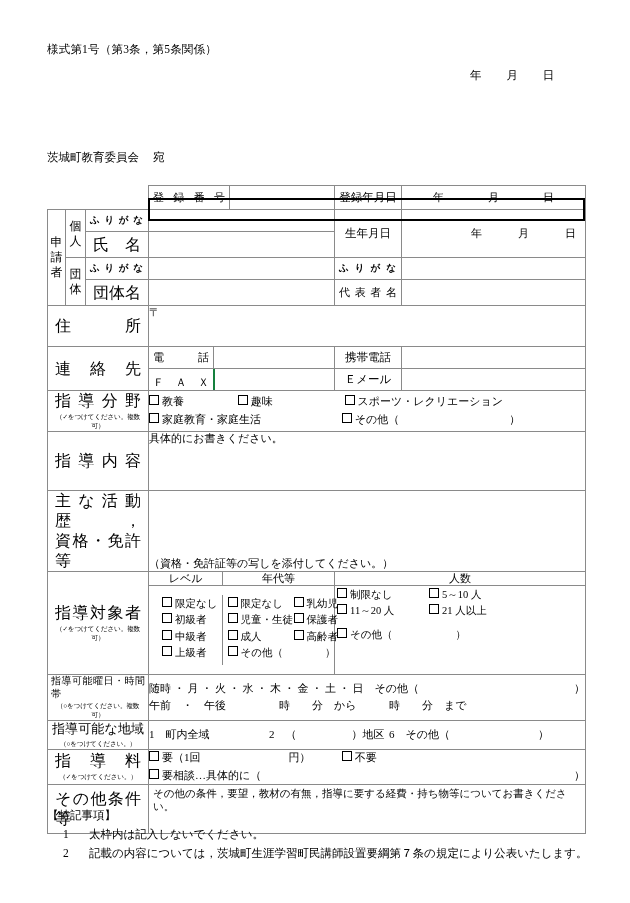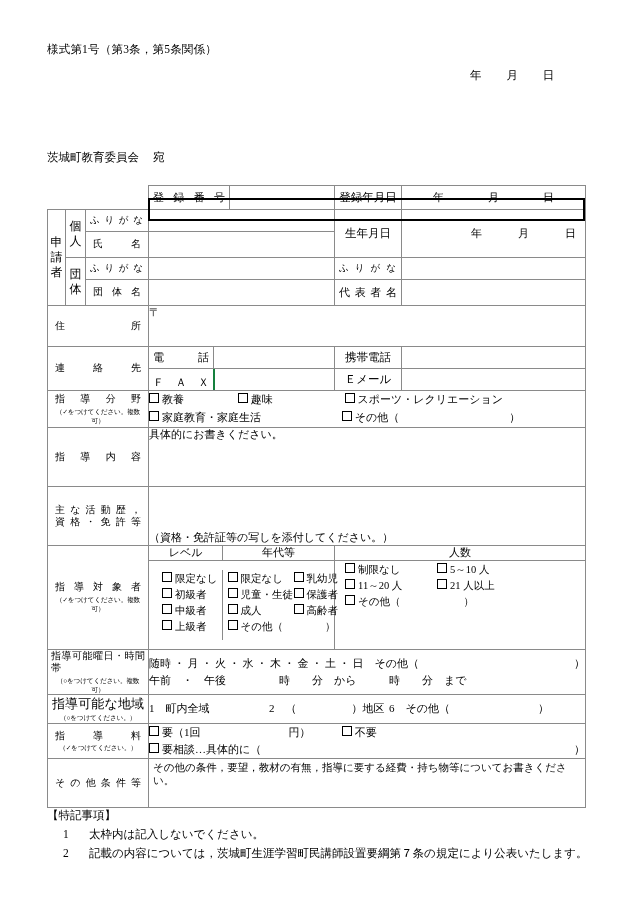--- a/index.html
+++ b/index.html
@@ -85,21 +85,21 @@
     text-align: center;
     font-size: 11.5px;
     padding: 2px 3px;
   }
   
   .spread {
     display: block;
     text-align: justify;
     text-align-last: justify;
     padding: 0 7px;
-    font-size: 10px;
+    font-size: 16px;
   }
   .spread-narrow {
     display: block;
     text-align: justify;
     text-align-last: justify;
     padding: 0 4px;
     font-size: 11px;
   }
   .note {
     display: block;
@@ -148,20 +148,21 @@
   }
 
   .row-inner {
     display: flex;
     align-items: center;
   }
 
   .small-cap {
     font-size: 9.5px;
     letter-spacing: 1px;
+    font-weight: bold;
   }
 
   
   .notes {
     position: absolute;
     left: 47px; top: 806px;
     font-size: 11.5px;
     line-height: 1.65;
     white-space: nowrap;
   }
@@ -378,26 +379,26 @@
               <span class="cb"><b></b><span>保護者</span></span>
             </div>
             <div style="display:flex;margin-bottom:3px">
               <span class="cb" style="width:66px"><b></b><span>成人</span></span>
               <span class="cb"><b></b><span>高齢者</span></span>
             </div>
             <div class="cb"><b></b><span>その他（　　　　）</span></div>
           </div>
         </div>
       </td>
-      <td colspan="2" style="padding:2px 10px;font-size:10.5px;vertical-align:top">
+      <td colspan="2" style="padding:2px 2px;font-size:10.5px;vertical-align:top">
         <div style="display:flex;margin-bottom:3px">
           <span class="cb" style="width:92px"><b></b><span>制限なし</span></span>
           <span class="cb"><b></b><span>5～10 人</span></span>
         </div>
-        <div style="display:flex;margin-bottom:3px">
+        <div style="display:flex;margin-bottom:10px">
           <span class="cb" style="width:92px"><b></b><span>11～20 人</span></span>
           <span class="cb"><b></b><span>21 人以上</span></span>
         </div>
         <div class="cb"><b></b><span>その他（　　　　　　）</span></div>
       </td>
     </tr>
 
     <tr>
       <td colspan="3">
         <span class="spread" style="font-size:10px;padding:0 3px">指導可能曜日・時間帯</span>

